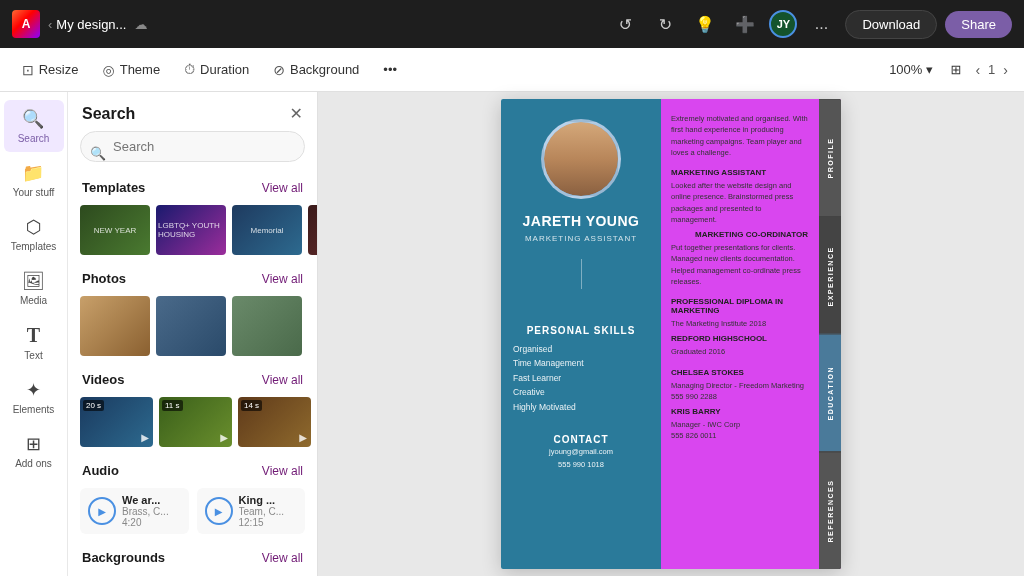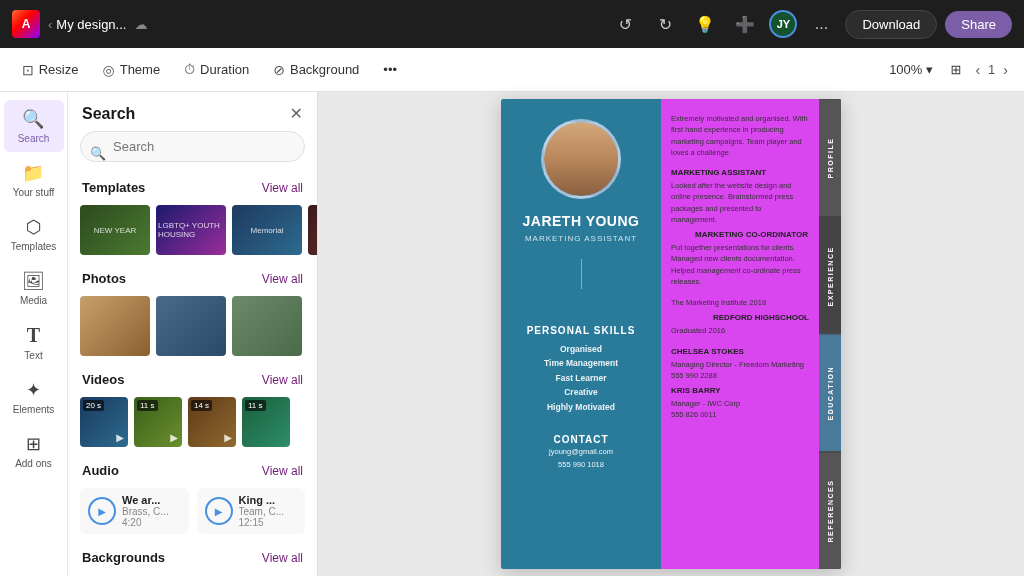--- a/index.html
+++ b/index.html
@@ -219,21 +219,21 @@
     .photo-1 { background: linear-gradient(135deg, #c8a06a, #8a6030); }
     .photo-2 { background: linear-gradient(135deg, #4a6a8a, #2a4a6a); }
     .photo-3 { background: linear-gradient(135deg, #6a8a6a, #4a6a4a); }
 
     
     .videos-grid {
       display: flex; gap: 6px;
       padding: 4px 12px 10px;
     }
     .video-thumb {
-      width: 48px; height: 50px;
+      width: 73px; height: 50px;
       border-radius: 4px;
       overflow: hidden;
       flex-shrink: 0;
       position: relative;
     }
     .video-1 { background: linear-gradient(135deg, #1a3a5f, #2d6a8f); }
     .video-2 { background: linear-gradient(135deg, #3a5f1a, #6a8f2d); }
     .video-3 { background: linear-gradient(135deg, #5f3a1a, #8f6a2d); }
     .video-4 { background: linear-gradient(135deg, #1a5f3a, #2d8f6a); }
     .video-duration {
@@ -338,22 +338,20 @@
       margin-bottom: 10px;
     }
     .resume-section-title-left {
       color: white; font-size: 10px; font-weight: 800;
       text-align: center; letter-spacing: 1px;
       text-transform: uppercase;
       margin-bottom: 6px;
       margin-top: 24px;
     }
     .resume-skills {
-      text-align: center;
-      font-weight: bold;
     }
     .resume-skill {
       color: rgba(255,255,255,0.9); font-size: 8.5px;
       line-height: 1.7;
     }
     .resume-contact-section {
       margin-top: 10px; width: 100%;
     }
     .resume-contact-title {
       color: white; font-size: 10px; font-weight: 800;
@@ -638,22 +636,23 @@
           </div>
 
           <div class="resume-section-block">
             <div class="resume-section-heading">MARKETING ASSISTANT</div>
             <p class="resume-section-text">Looked after the website design and online presence. Brainstormed press packages and presented to management.</p>
             <div class="resume-section-heading" style="margin-top:5px;padding-left:24px;">MARKETING CO-ORDINATOR</div>
             <p class="resume-section-text">Put together presentations for clients. Managed new clients documentation. Helped management co-ordinate press releases.</p>
           </div>
 
           <div class="resume-section-block">
+            <div class="resume-section-heading">PROFESSIONAL DIPLOMA IN MARKETING</div>
             <p class="resume-section-text">The Marketing Institute 2018</p>
-            <div class="resume-section-heading" style="margin-top:5px;text-align:right;">REDFORD HIGHSCHOOL</div>
+            <div class="resume-section-heading" style="margin-top:5px;">REDFORD HIGHSCHOOL</div>
             <p class="resume-section-text">Graduated 2016</p>
           </div>
 
           <div class="resume-section-block">
             <div class="resume-section-heading">Chelsea Stokes</div>
             <p class="resume-section-text">Managing Director - Freedom Marketing</p>
             <p class="resume-section-text">555 990 2288</p>
             <div class="resume-section-heading" style="margin-top:5px;">Kris Barry</div>
             <p class="resume-section-text">Manager - IWC Corp</p>
             <p class="resume-section-text">555 826 0011</p>

